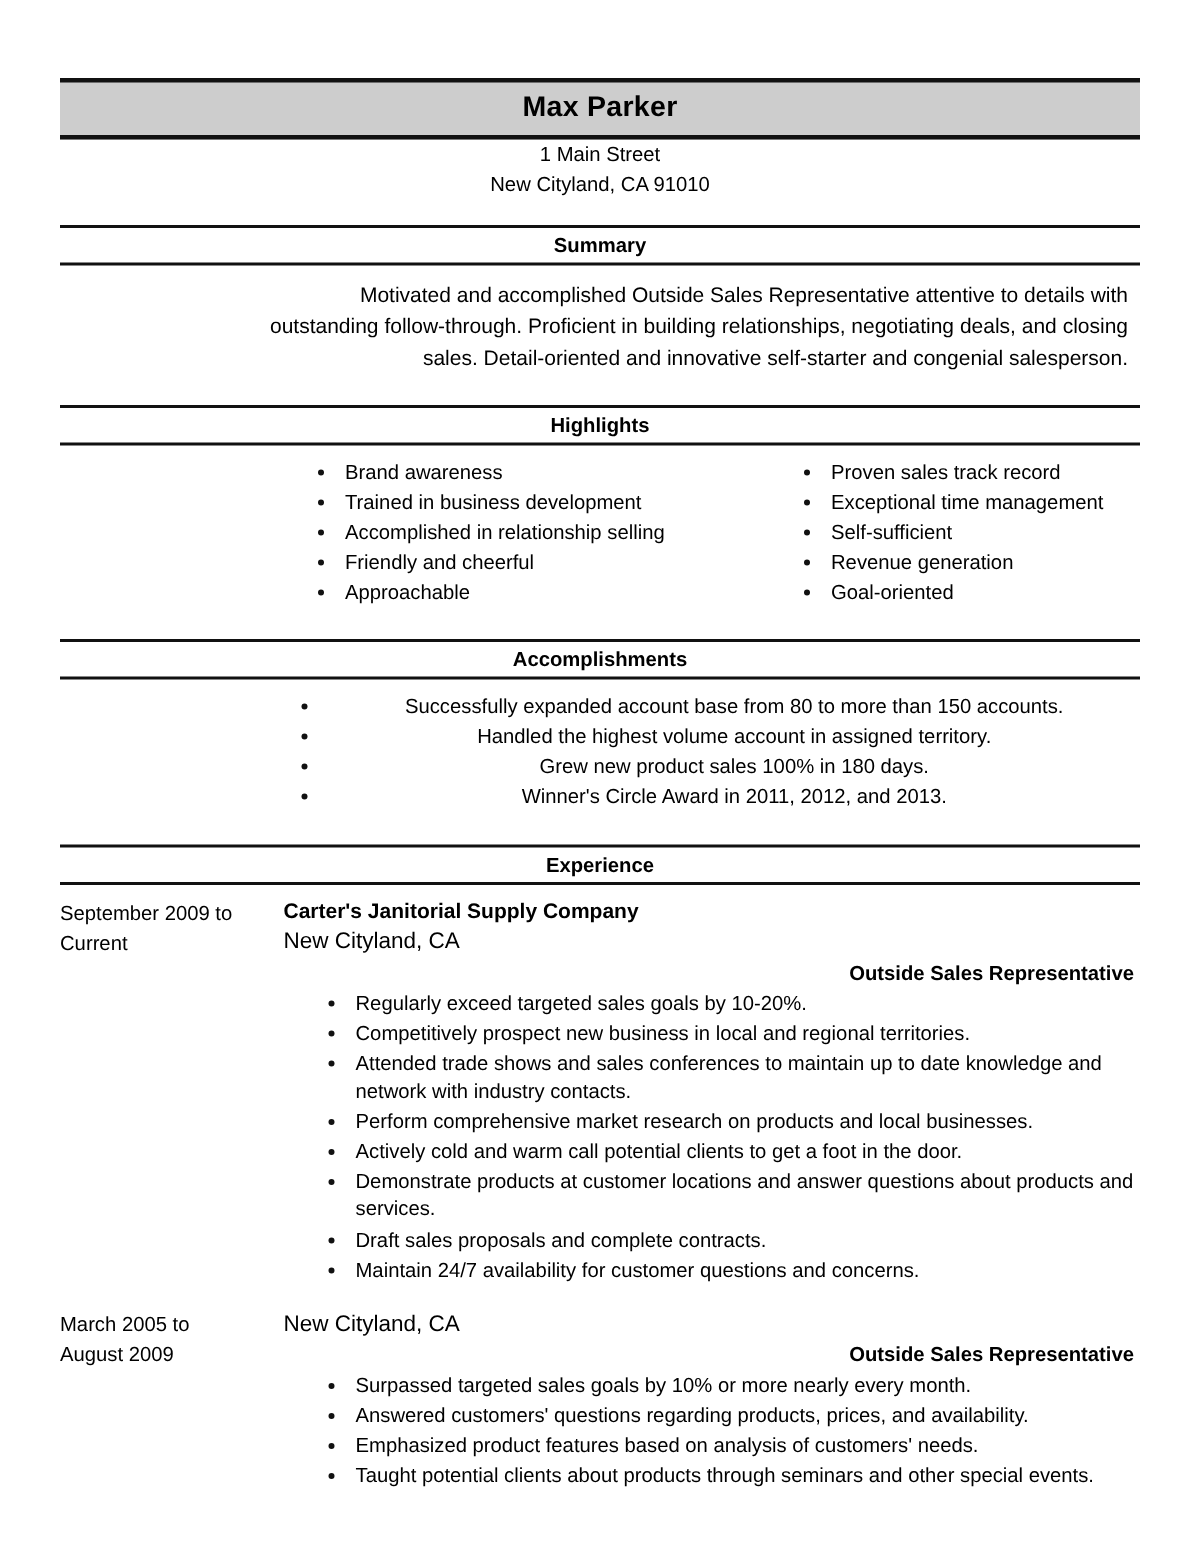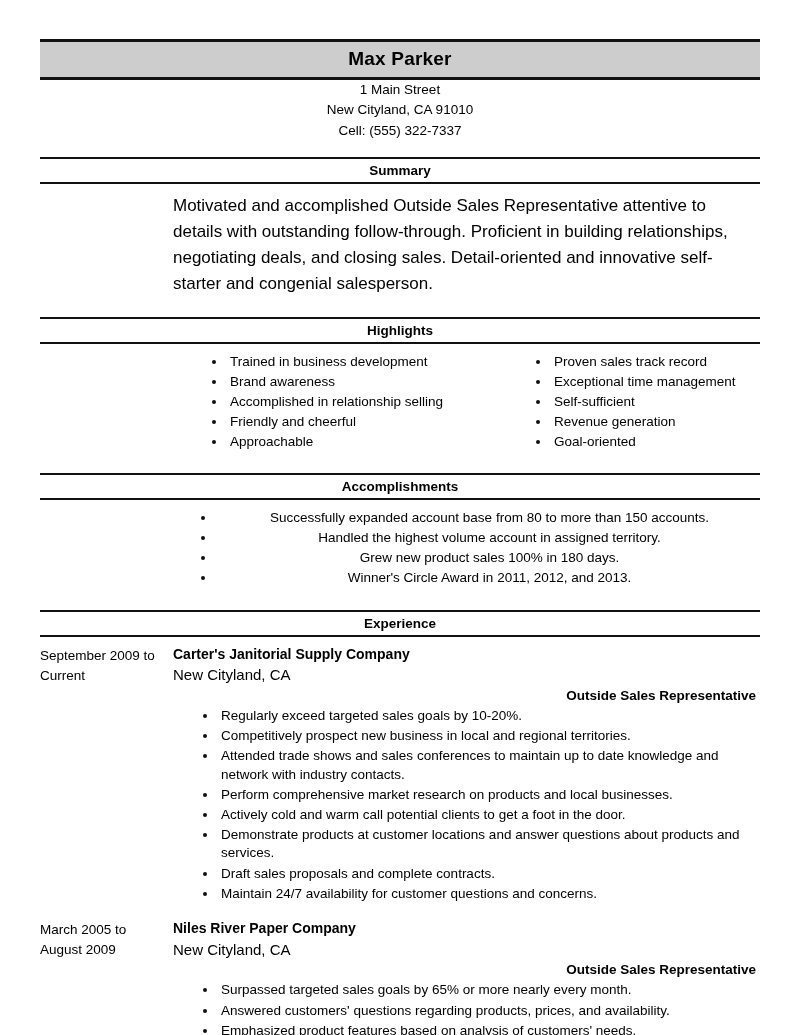--- a/index.html
+++ b/index.html
@@ -22,21 +22,21 @@
     box-sizing: border-box;
     padding: 0 39px;
   }
   .content {
     width: 720px;
     margin: 0 auto;
   }
 
   
   .name-band {
-    margin-top: 39px;
+    margin-top: 52px;
     background: #cdcdcd;
     border-top: 3px solid #111111;
     border-bottom: 3px solid #111111;
     text-align: center;
     padding: 5px 0 6px 0;
   }
   .name-band .name {
     font-size: 19px;
     font-weight: bold;
     letter-spacing: 0.2px;
@@ -59,24 +59,24 @@
     text-align: center;
     font-size: 13.5px;
     font-weight: bold;
     padding: 4px 0 4px 0;
     margin-top: 8px;
   }
   .section-head.tight { margin-top: 10px; }
 
   
   .body-block {
-    font-size: 17px;
+    font-size: 14px;
     line-height: 1.52;
     padding: 9px 8px 10px 133px;
-    text-align: left;
+    text-align: right;
   }
 
   
   ul.blist {
     margin: 0;
     padding: 0;
     list-style: none;
   }
   ul.blist > li {
     position: relative;
@@ -116,20 +116,21 @@
     text-align: center;
   }
   .accomp-wrap ul.blist {
     margin-left: 155px;
   }
 
   
   .exp-entry {
     display: flex;
     padding-top: 8px;
+    gap: 16px;
   }
   .exp-dates {
     width: 133px;
     flex: 0 0 133px;
     font-size: 13.5px;
     line-height: 1.5;
     padding-top: 1px;
   }
   .exp-dates div { white-space: pre; }
   .exp-body {
@@ -165,32 +166,31 @@
 <div class="page">
   <div class="content">
 
     <div class="name-band">
       <div class="name">Max Parker</div>
     </div>
 
     <div class="contact">
       <div>1 Main Street</div>
       <div>New Cityland, CA 91010</div>
-      <div>Cell: (555) 322-7337</div>
     </div>
 
     <div class="section-head">Summary</div>
     <div class="body-block">Motivated and accomplished Outside Sales Representative attentive to details with outstanding follow-through. Proficient in building relationships, negotiating deals, and closing sales. Detail-oriented and innovative self-starter and congenial salesperson.</div>
 
     <div class="section-head tight">Highlights</div>
     <div class="highlights-wrap">
       <div class="hl-col-left">
         <ul class="blist">
+          <li>Brand awareness</li>
           <li>Trained in business development</li>
-          <li>Brand awareness</li>
           <li>Accomplished in relationship selling</li>
           <li>Friendly and cheerful</li>
           <li>Approachable</li>
         </ul>
       </div>
       <div class="hl-col-right">
         <ul class="blist">
           <li>Proven sales track record</li>
           <li>Exceptional time management</li>
           <li>Self-sufficient</li>
@@ -234,25 +234,24 @@
           </ul>
         </div>
       </div>
 
       <div class="exp-entry second">
         <div class="exp-dates">
           <div>March 2005 to</div>
           <div>August 2009</div>
         </div>
         <div class="exp-body">
-          <div class="exp-company">Niles River Paper Company</div>
           <div class="exp-location">New Cityland, CA</div>
           <div class="exp-title">Outside Sales Representative</div>
           <ul class="blist">
-            <li>Surpassed targeted sales goals by 65% or more nearly every month.</li>
+            <li>Surpassed targeted sales goals by 10% or more nearly every month.</li>
             <li>Answered customers' questions regarding products, prices, and availability.</li>
             <li>Emphasized product features based on analysis of customers' needs.</li>
             <li>Taught potential clients about products through seminars and other special events.</li>
 
           </ul>
         </div>
       </div>
 
     </div>
 

